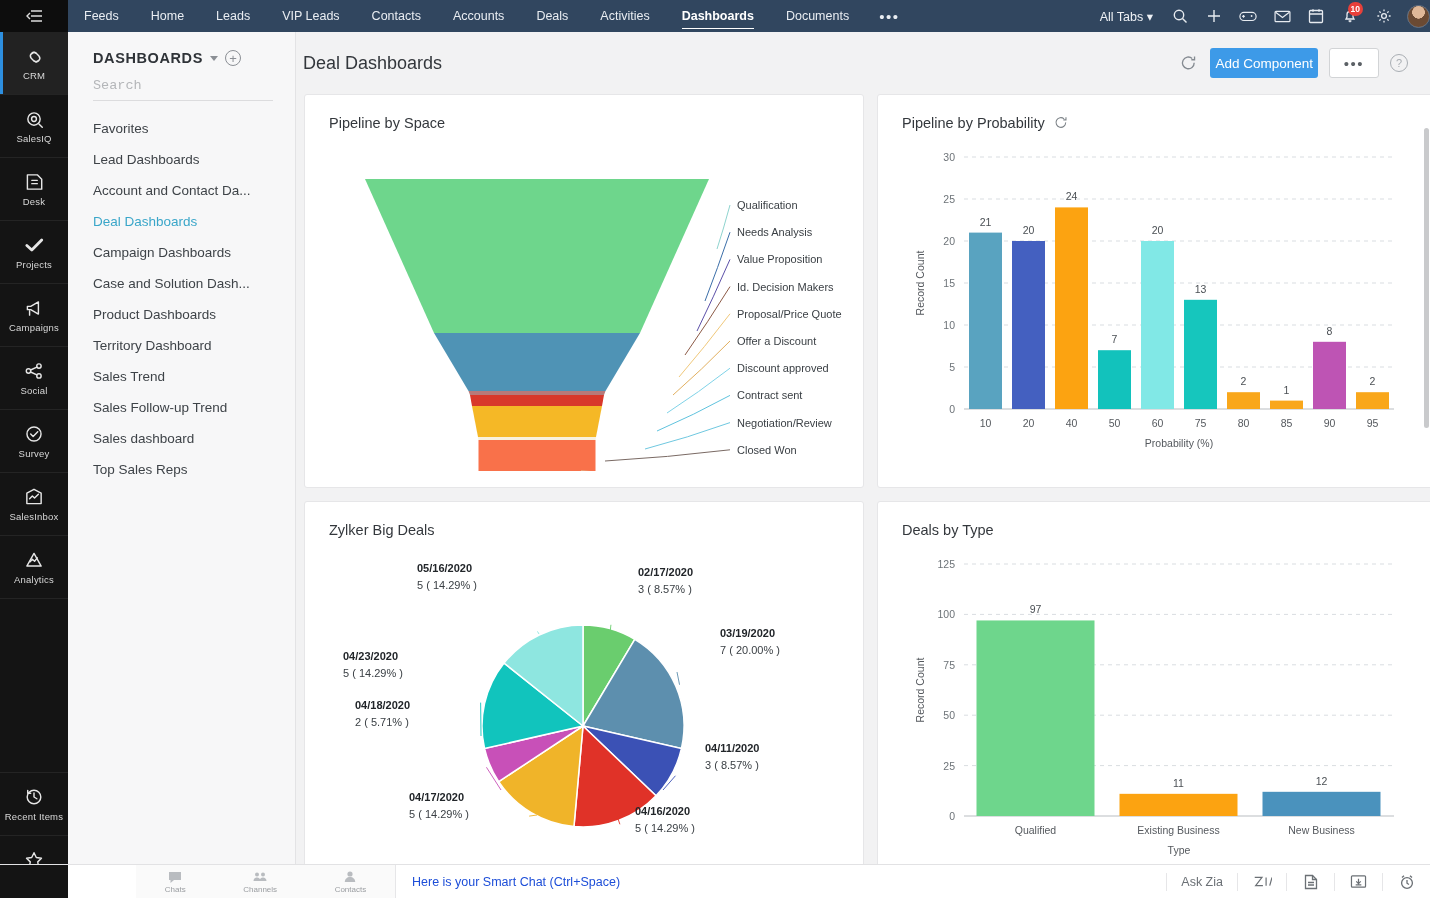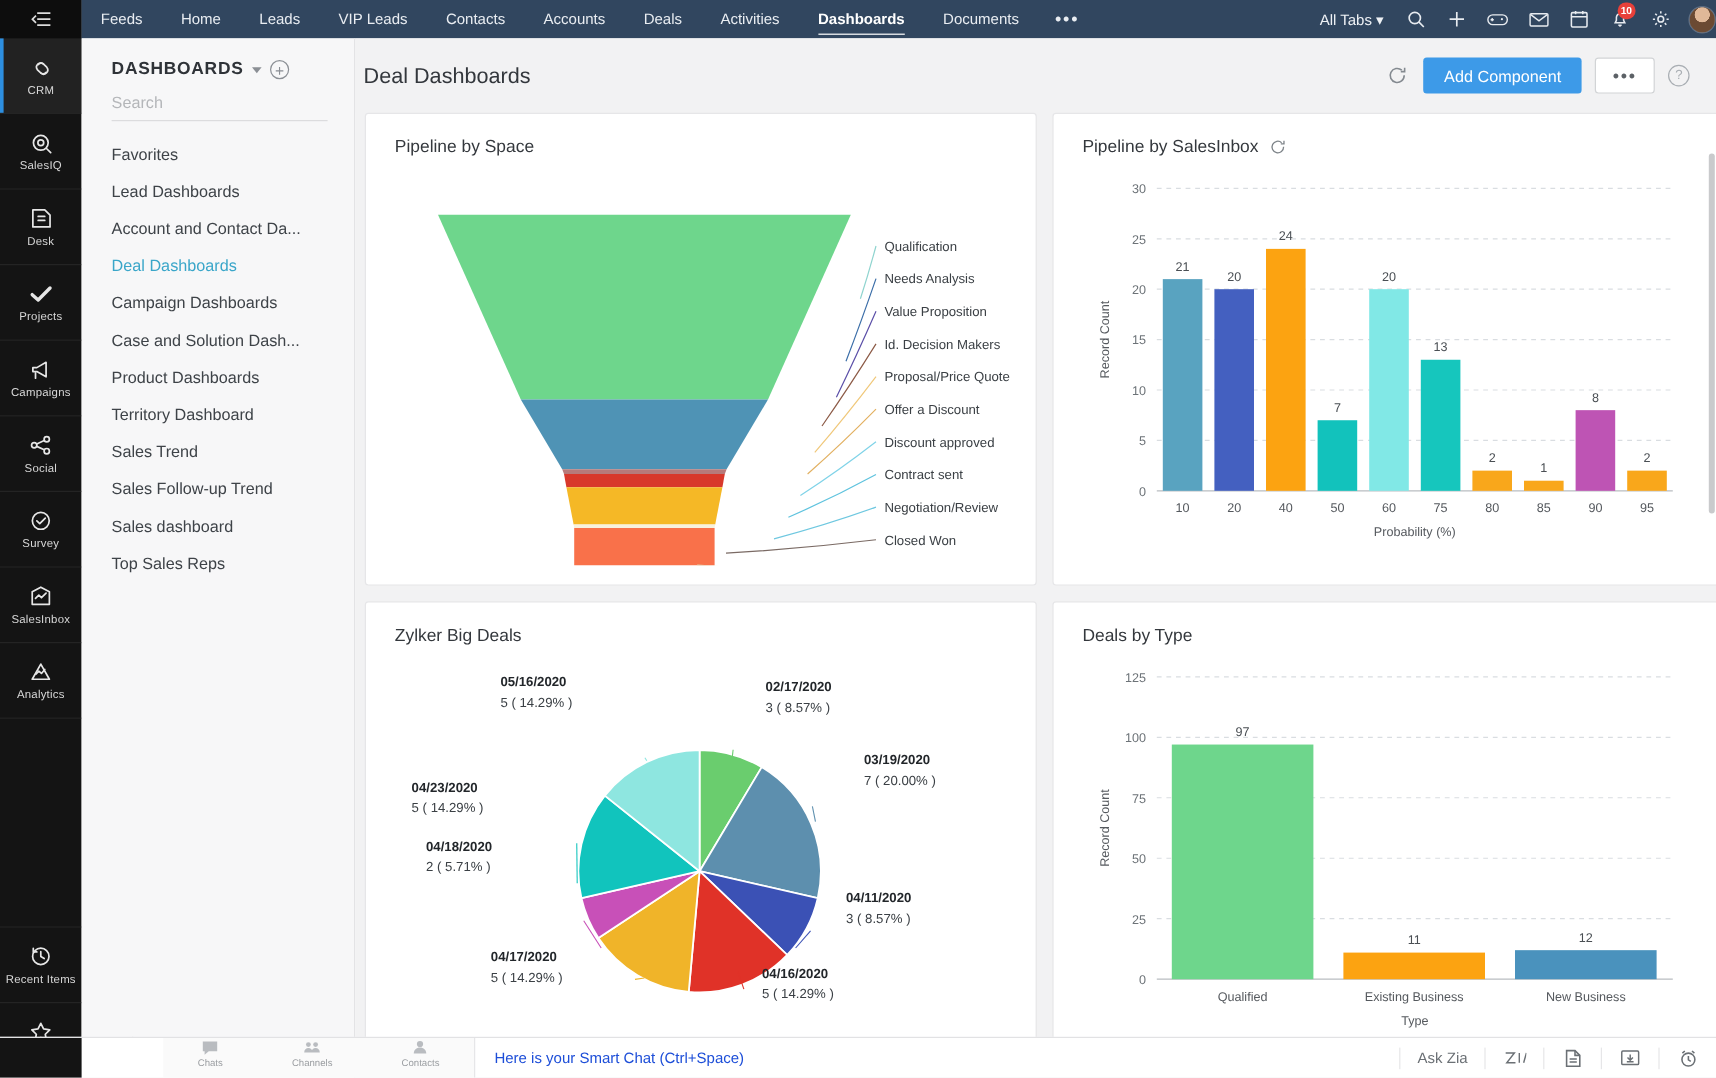--- a/index.html
+++ b/index.html
@@ -73,21 +73,21 @@
     background: #f7f7f8; border-right: 1px solid #e3e3e5;
   }
   .lp-head { display: flex; align-items: center; padding: 18px 0 10px 25px; gap: 7px; }
   .lp-title { font-size: 14.5px; font-weight: bold; color: #2f3338; letter-spacing: .6px; }
   .caret-dn { width: 0; height: 0; border-left: 4px solid transparent; border-right: 4px solid transparent; border-top: 5px solid #8b8f95; cursor: pointer; }
   .plus-circle {
     width: 16px; height: 16px; border-radius: 50%; border: 1.3px solid #8b8f95; color: #8b8f95;
     display: flex; align-items: center; justify-content: center; font-size: 13px; line-height: 1; cursor: pointer;
   }
   .lp-search {
-    margin: 2px 22px 0 25px; border-bottom: 1px solid #dcdcde; padding-bottom: 7px;
+    margin: 2px 22px 0 25px; border-bottom: 1px solid #dcdcde; padding-bottom: 7px; font-family: Liberation Mono, monospace;
   }
   .lp-search input {
     border: none; background: transparent; outline: none; width: 100%;
     font-family: inherit; font-size: 13.5px; color: #444;
   }
   .lp-search input::placeholder { color: #b4b6b9; }
   .lp-list { margin-top: 12px; }
   .lp-item {
     padding: 8px 20px 8px 25px; font-size: 13.5px; color: #3e4348; cursor: pointer;
     white-space: nowrap; overflow: hidden; text-overflow: ellipsis;
@@ -102,21 +102,21 @@
   .main {
     position: absolute; left: 296px; top: 32px; width: 1134px; height: 866px;
     background: #f2f2f3; overflow: hidden;
   }
   .main-head { height: 62px; display: flex; align-items: center; padding: 0 22px 0 7px; background: #f2f2f3; }
   .page-title { font-size: 18px; color: #33373c; }
   .mh-right { margin-left: auto; display: flex; align-items: center; gap: 11px; }
   .icon-btn { width: 22px; height: 22px; display: flex; align-items: center; justify-content: center; cursor: pointer; color: #848a90; }
   .btn-primary {
     background: #3d9ae8; color: #fff; border: none; border-radius: 3px; height: 30px;
-    padding: 0 17px; font-family: inherit; font-size: 13.5px; cursor: pointer; white-space: nowrap;
+    padding: 0 5px; font-family: inherit; font-size: 13.5px; cursor: pointer; white-space: nowrap;
   }
   .btn-ghost {
     background: #fff; border: 1px solid #d2d4d6; border-radius: 3px; height: 30px; width: 50px;
     display: flex; align-items: center; justify-content: center; cursor: pointer;
     color: #5c6166; font-size: 15px; letter-spacing: 1.5px;
   }
   .help-circle {
     width: 18px; height: 18px; border-radius: 50%; border: 1.2px solid #a9aeb3; color: #a9aeb3;
     display: flex; align-items: center; justify-content: center; font-size: 11px; cursor: pointer;
   }
@@ -137,21 +137,21 @@
   .pie-sub { font-size: 11px; fill: #3b4045; }
 
   
   .bottombar {
     position: absolute; left: 0; bottom: 0; width: 1430px; height: 34px;
     background: #ffffff; border-top: 1px solid #e2e2e4; display: flex; align-items: center;
   }
   .bb-dark { width: 68px; height: 34px; background: #141414; }
   .bb-chat {
     width: 260px; height: 34px; background: #fafafa; border-right: 1px solid #e6e6e8;
-    display: flex; justify-content: space-around; margin-left: 68px;
+    display: flex; align-items: center; justify-content: space-around; margin-left: 68px;
   }
   .bb-chat-item { display: flex; flex-direction: column; align-items: center; gap: 0px; cursor: pointer; color: #9a9da1; }
   .bb-chat-item span { font-size: 8px; color: #9a9da1; }
   .bb-input { flex: 1; padding-left: 16px; font-size: 12.5px; color: #1d4ed8; cursor: text; }
   .bb-right { display: flex; align-items: center; height: 34px; }
   .bb-btn {
     height: 18px; min-width: 48px; padding: 0 14px; display: flex; align-items: center; justify-content: center;
     border-left: 1px solid #e6e6e8; font-size: 12.5px; color: #6b7075; cursor: pointer; white-space: nowrap;
   }
   .scrollbar-v {
@@ -411,21 +411,21 @@
               <text x="432" y="268.4" class="funnel-lab">Contract sent</text>
               <text x="432" y="295.6" class="funnel-lab">Negotiation/Review</text>
               <text x="432" y="322.79999999999995" class="funnel-lab">Closed Won</text>
               <text x="432" y="350" class="funnel-lab">Closed Lost</text>
             </g>
         </svg>
       </div>
 
       <div class="card card-h1">
         <div class="card-title">
-          <span>Pipeline by SalesInbox</span>
+          <span>Pipeline by Probability</span>
           <svg width="14" height="14" viewBox="0 0 18 18" fill="none" stroke="#7d8388" stroke-width="1.4">
             <path d="M15 8.2a6.2 6.2 0 11-2.1-4.5"></path>
               <path d="M15.4 1.6v3.4h-3.4"></path>
           </svg>
         </div>
         <svg width="544" height="340" viewBox="0 0 544 340">
           <g id="prob-chart">
               <line x1="86" x2="516" y1="278" y2="278" stroke="#b9bdc1" stroke-width="1"></line>
               <text x="77" y="282" text-anchor="end" class="tick">0</text>
               <line x1="86" x2="516" y1="236" y2="236" stroke="#d9dde1" stroke-width="1" stroke-dasharray="4,4"></line>

